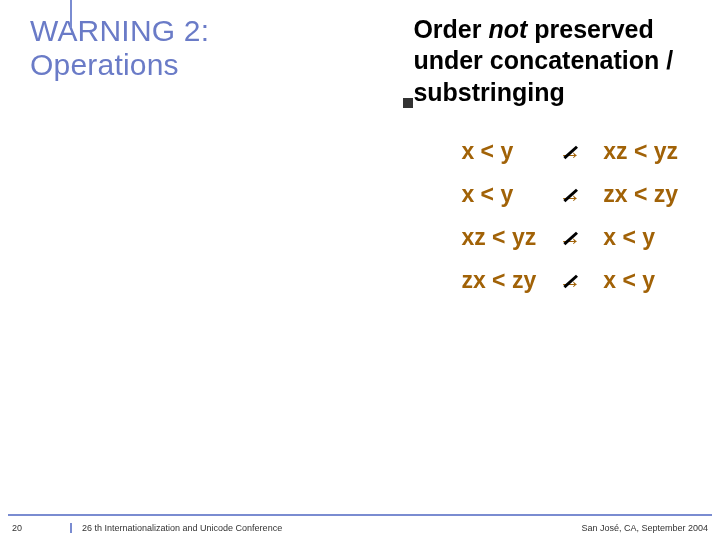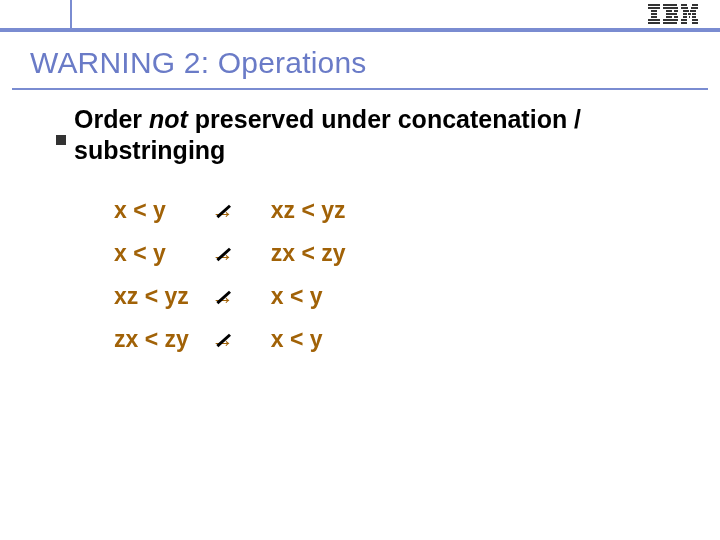--- a/index.html
+++ b/index.html
@@ -1,25 +1,25 @@
 <!DOCTYPE html>
 <html><head>
 <meta charset="utf-8">
 <style>
   * { box-sizing: border-box; margin: 0; padding: 0; }
   html, body { width: 720px; height: 540px; font-family: Arial, Helvetica, sans-serif; background: #fff; }
-  .slide { width: 720px; height: 540px; position: relative; display: flex; flex-direction: column; }
+  .slide { width: 720px; height: 540px; position: relative; display: flex; flex-direction: row; }
   .topbar { height: 28px; background: #fff; position: relative; }
   .topbar .vline { position: absolute; left: 70px; top: 0; width: 2px; height: 28px; background: #7a8cd1; }
   .topbar .ibm { position: absolute; right: 22px; top: 4px; }
   .bluebar { height: 4px; background: #7a8cd1; }
   .title { font-size: 30px; color: #6a7bc7; padding: 14px 0 8px 30px; font-weight: 400; letter-spacing: 0.2px; }
   .underline { height: 2px; background: #7a8cd1; margin: 0 12px 0 12px; }
   .body { flex: 1; padding: 14px 20px 0 56px; }
-  .bullet-row { display: flex; align-items: center; gap: 8px; }
+  .bullet-row { display: flex; align-items: flex-end; }
   .sqbullet { width: 10px; height: 10px; background: #333; margin-top: 9px; flex-shrink: 0; }
   .lead { font-size: 25px; font-weight: bold; color: #000; line-height: 1.25; }
   .lead .notword { font-style: italic; }
   .tbl { margin: 22px 0 0 58px; border-collapse: collapse; }
   .tbl td { font-size: 23px; font-weight: bold; color: #a16207; padding: 8px 22px 8px 0; white-space: nowrap; }
   .tbl td.arrow { position: relative; width: 60px; }
   .arrow-glyph { position: relative; display: inline-block; font-size: 23px; line-height: 1; }
   .arrow-glyph::after {
     content: "";
     position: absolute;
@@ -111,13 +111,21 @@
       </tr>
       <tr>
         <td>zx &lt; zy</td>
         <td class="arrow"><span class="arrow-glyph">→</span></td>
         <td>x &lt; y</td>
       </tr>
     </tbody>
       </table>
   </div>
 
+  <div class="footer">
+    <div class="footbar"></div>
+    <div class="footrow">
+      <div class="pn">20</div>
+      <div class="fl">26 th Internationalization and Unicode Conference</div>
+      <div class="fr">San José, CA, September 2004</div>
+    </div>
+  </div>
 </div>
 
 </body></html>

